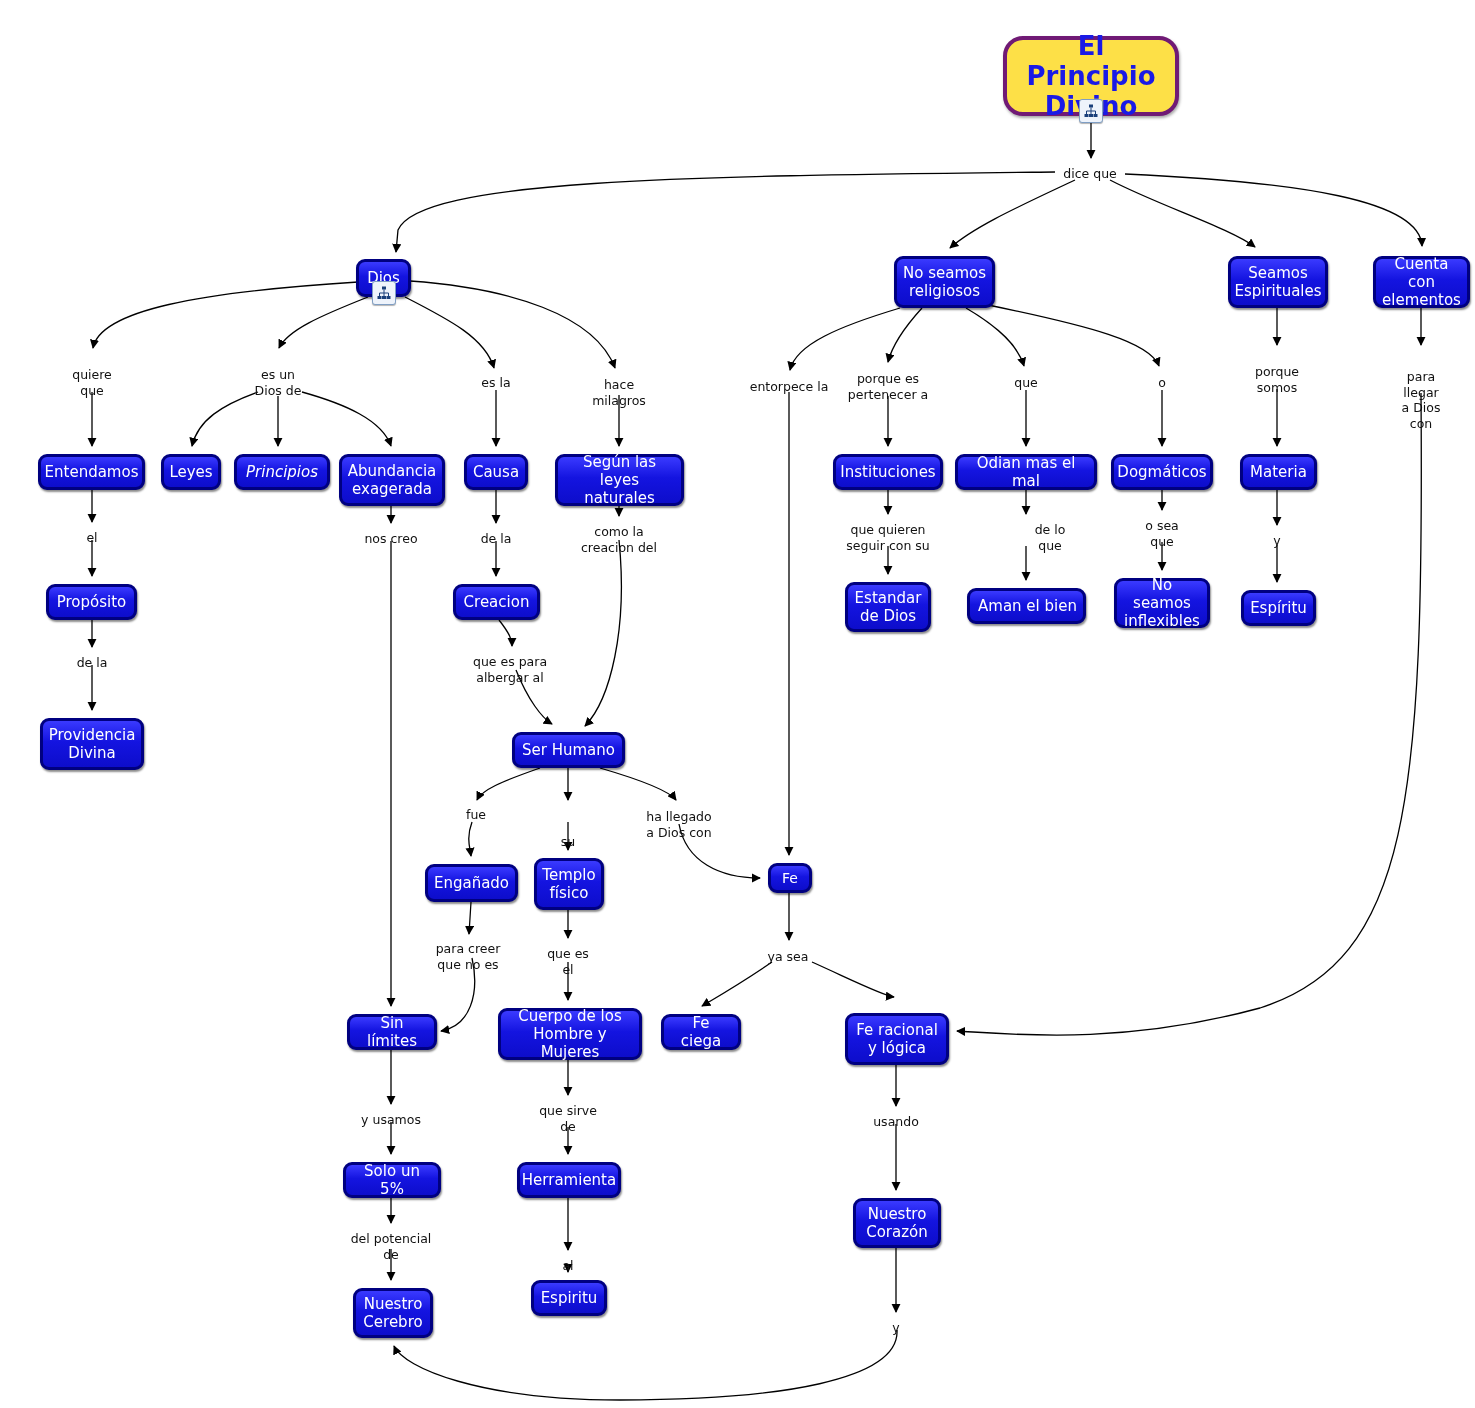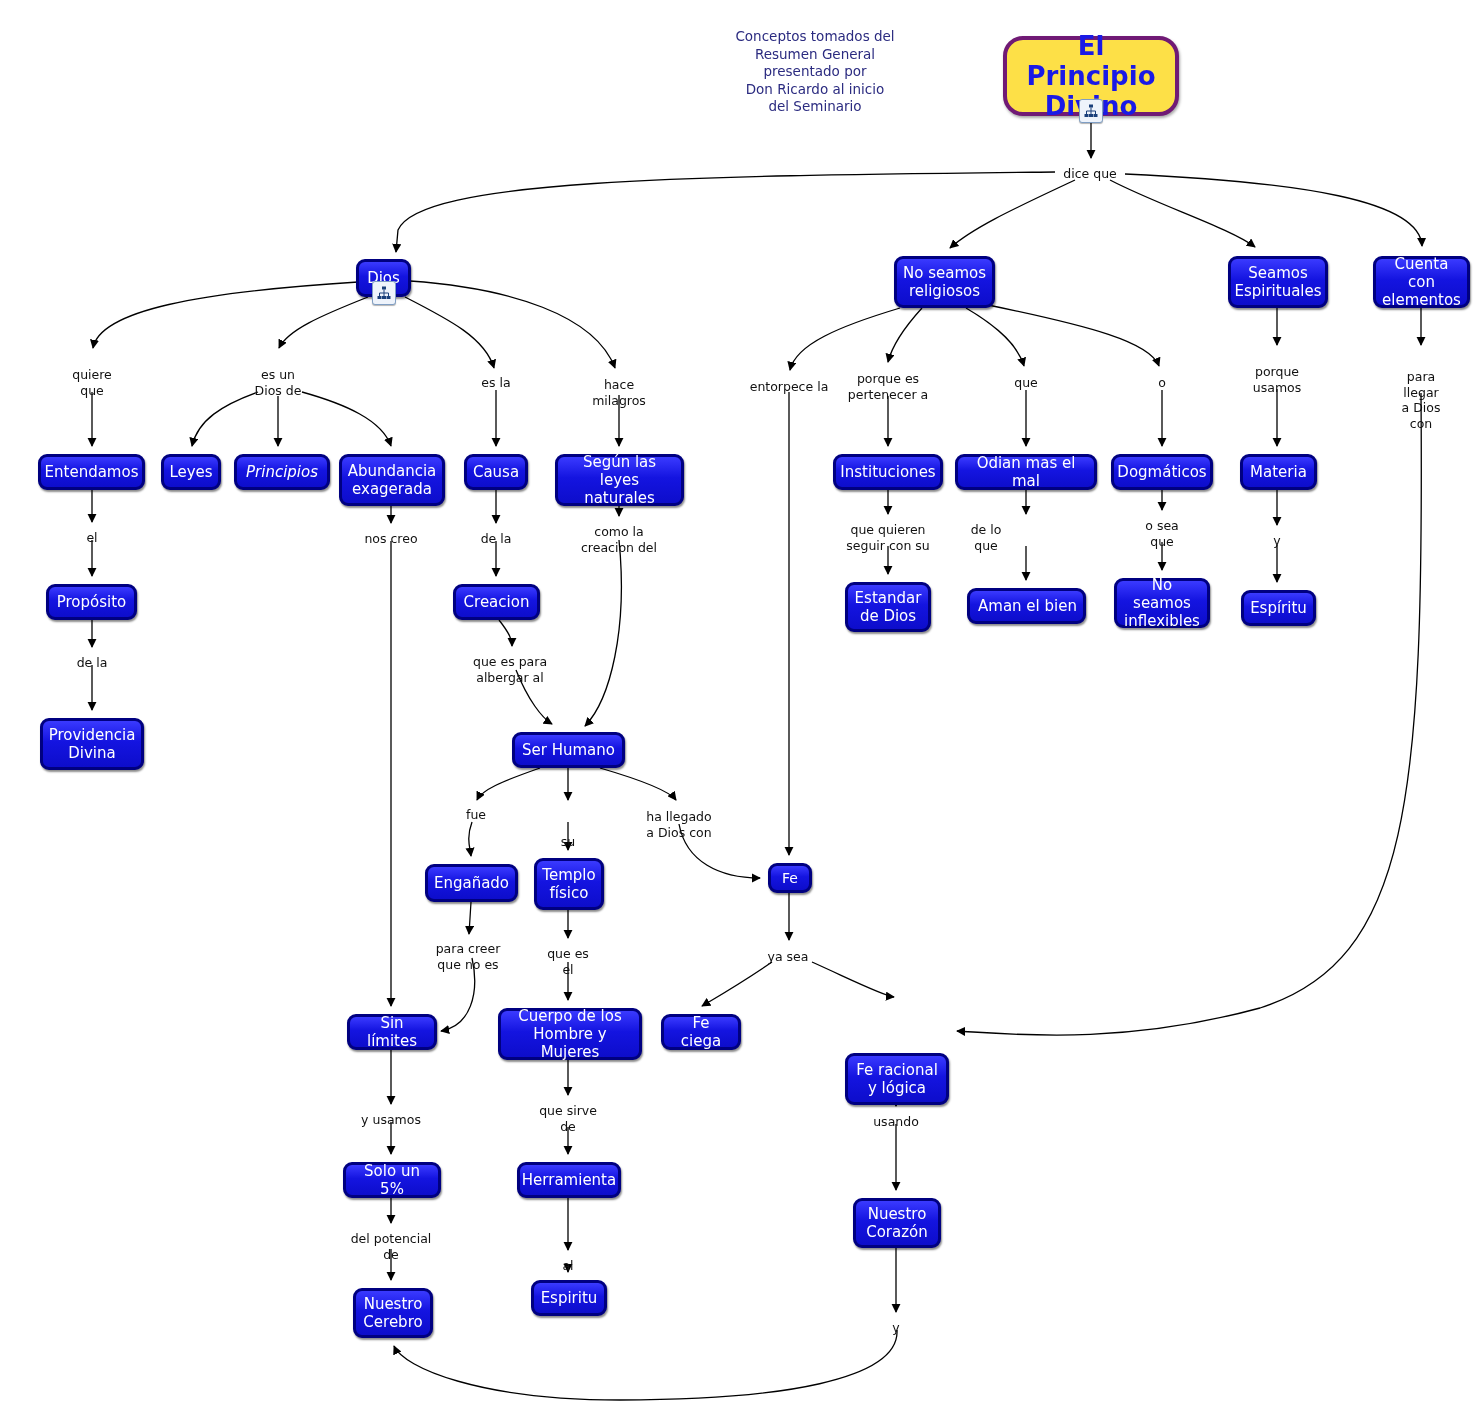--- a/index.html
+++ b/index.html
@@ -222,25 +222,20 @@
       <path d="M896,1057 L896,1106"></path>
       <path d="M896,1124 L896,1190"></path>
 
       <path d="M896,1248 L896,1312"></path>
 
       <path d="M897,1330 C900,1380 780,1400 620,1400 C480,1400 404,1368 394,1346"></path>
     </g>
   </svg>
 
 
-  <div class="note" style="left:665px;top:28px;width:300px;">Conceptos tomados del
-Resumen General
-presentado por
-Don Ricardo al inicio
-del Seminario</div>
 
 
   <div class="node root" style="left:1003px;top:36px;width:176px;height:80px;">
     <span>El Principio
 Divino</span>
     <span class="badge">
       <svg width="14" height="14" viewBox="0 0 14 14">
         <rect x="5" y="0.5" width="4" height="3" fill="#1a3f7a"></rect>
         <rect x="0.5" y="10" width="4" height="3" fill="#1a3f7a"></rect>
         <rect x="5" y="10" width="4" height="3" fill="#1a3f7a"></rect>
@@ -353,21 +348,21 @@
   <div class="node" style="left:347px;top:1014px;width:90px;height:36px;">
     <span>Sin límites</span>
   </div>
   <div class="node" style="left:498px;top:1008px;width:144px;height:52px;">
     <span>Cuerpo de los
 Hombre y Mujeres</span>
   </div>
   <div class="node" style="left:661px;top:1014px;width:80px;height:36px;">
     <span>Fe ciega</span>
   </div>
-  <div class="node" style="left:845px;top:1053px;width:104px;height:52px;">
+  <div class="node" style="left:845px;top:1013px;width:104px;height:52px;">
     <span>Fe racional
 y lógica</span>
   </div>
 
   <div class="node" style="left:343px;top:1162px;width:98px;height:36px;">
     <span>Solo un 5%</span>
   </div>
   <div class="node" style="left:517px;top:1162px;width:104px;height:36px;">
     <span>Herramienta</span>
   </div>
@@ -391,32 +386,32 @@
 Dios de</div>
   <div class="elabel" style="left:496px;top:375px;">es la</div>
   <div class="elabel" style="left:619px;top:377px;">hace
 milagros</div>
   <div class="elabel" style="left:789px;top:379px;">entorpece la</div>
   <div class="elabel" style="left:888px;top:371px;">porque es
 pertenecer a</div>
   <div class="elabel" style="left:1026px;top:375px;">que</div>
   <div class="elabel" style="left:1162px;top:375px;">o</div>
   <div class="elabel" style="left:1277px;top:364px;">porque
-usamos</div>
+somos</div>
   <div class="elabel" style="left:1421px;top:369px;">para llegar
 a Dios con</div>
 
   <div class="elabel" style="left:92px;top:530px;">el</div>
   <div class="elabel" style="left:391px;top:531px;">nos creo</div>
   <div class="elabel" style="left:496px;top:531px;">de la</div>
   <div class="elabel" style="left:619px;top:524px;">como la
 creacion del</div>
   <div class="elabel" style="left:888px;top:522px;">que quieren
 seguir con su</div>
-  <div class="elabel" style="left:986px;top:522px;">de lo
+  <div class="elabel" style="left:1050px;top:522px;">de lo
 que</div>
   <div class="elabel" style="left:1162px;top:518px;">o sea
 que</div>
   <div class="elabel" style="left:1277px;top:533px;">y</div>
 
   <div class="elabel" style="left:92px;top:655px;">de la</div>
   <div class="elabel" style="left:510px;top:654px;">que es para
 albergar al</div>
 
   <div class="elabel" style="left:476px;top:807px;">fue</div>

